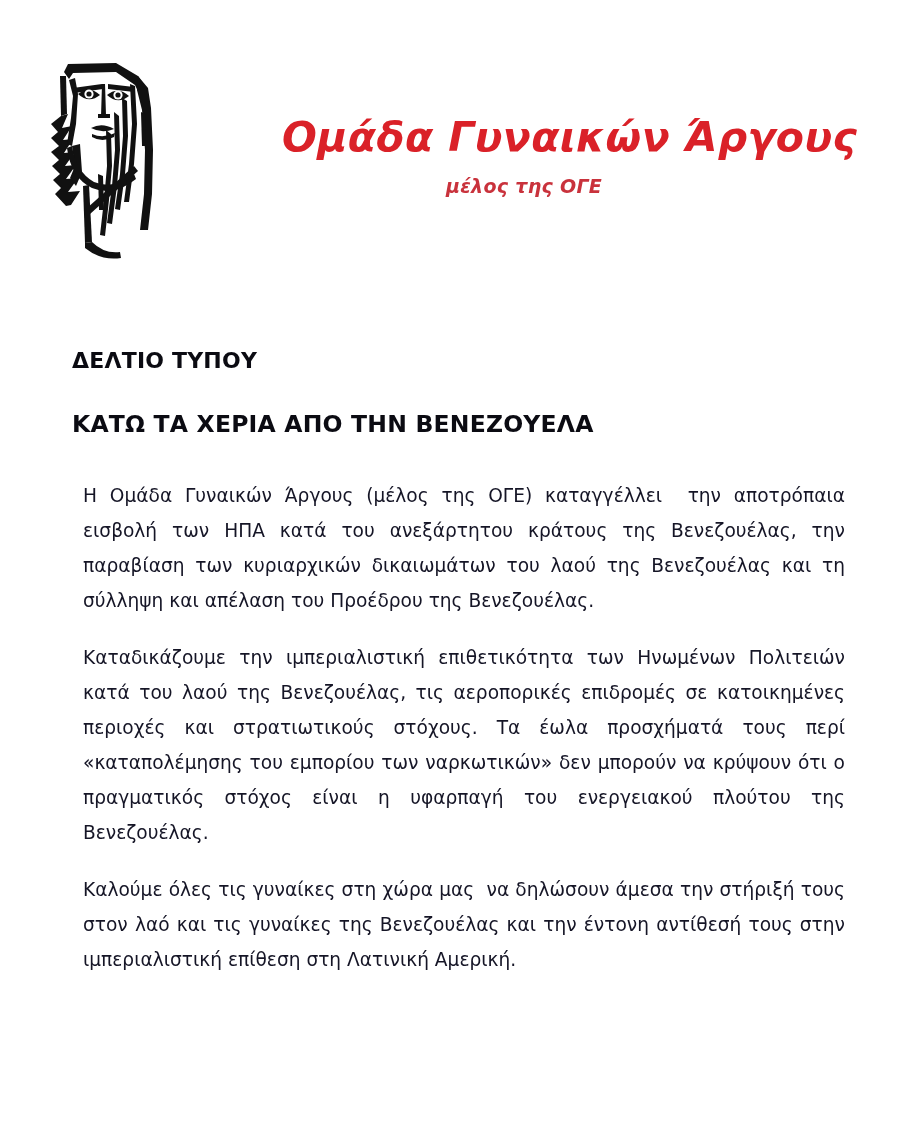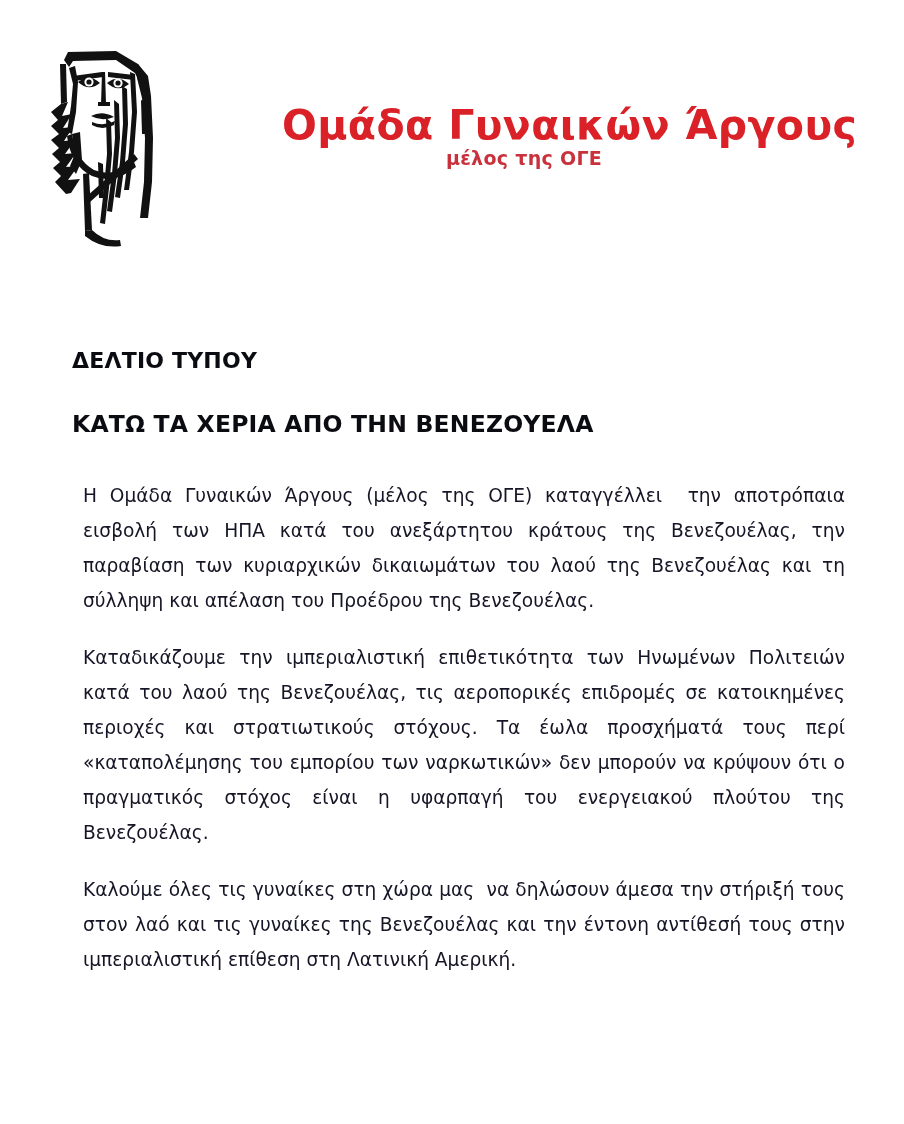--- a/index.html
+++ b/index.html
@@ -21,23 +21,24 @@
     width: 904px;
     height: 1124px;
     background: #ffffff;
     box-sizing: border-box;
   }
 
   
   .letterhead {
     position: absolute;
     left: 0;
-    top: 0;
+    top: 12px;
     width: 904px;
     height: 300px;
+    font-style: italic;
   }
 
   .logo-mark {
     position: absolute;
     left: 42px;
     top: 42px;
     width: 122px;
     height: 212px;
   }
   .logo-mark svg {
@@ -55,21 +56,21 @@
   .logo-title {
     font-family: "DejaVu Sans", "Liberation Sans", sans-serif;
     font-size: 41px;
     font-weight: bold;
     color: #da2128;
     letter-spacing: 0.4px;
     line-height: 1.05;
     white-space: nowrap;
   }
   .logo-subtitle {
-    margin-top: 0;
+    margin-top: 16px;
     text-align: center;
     padding-right: 96px;
     font-family: "DejaVu Sans", "Liberation Sans", sans-serif;
     font-size: 19px;
     font-weight: bold;
     color: #c9323c;
     letter-spacing: 0.3px;
     white-space: nowrap;
   }
 

